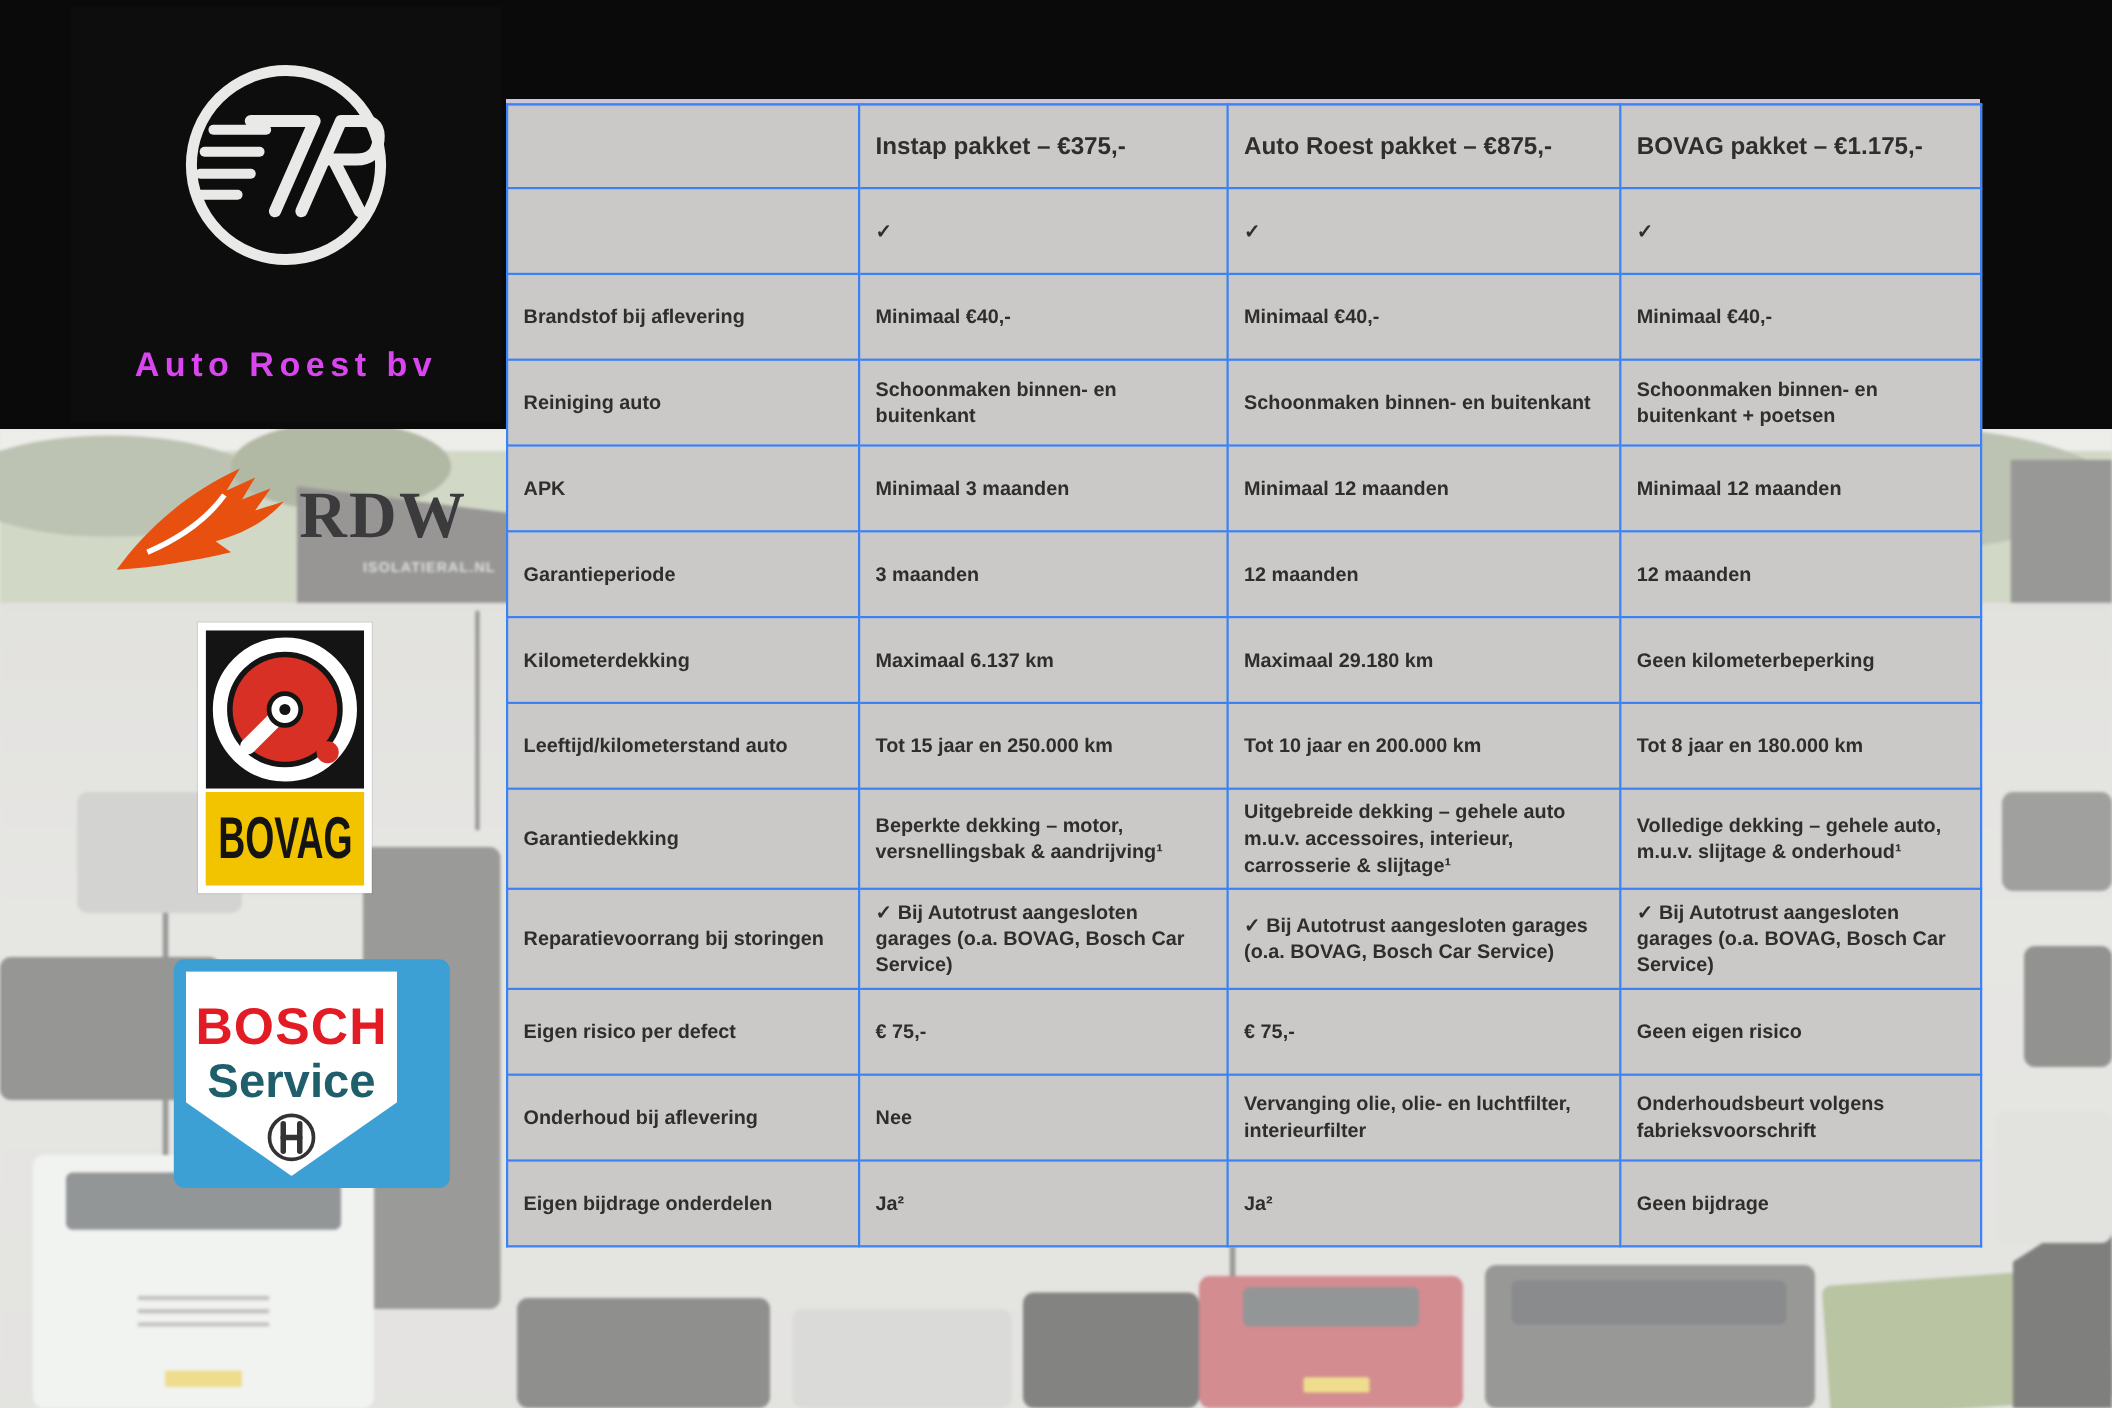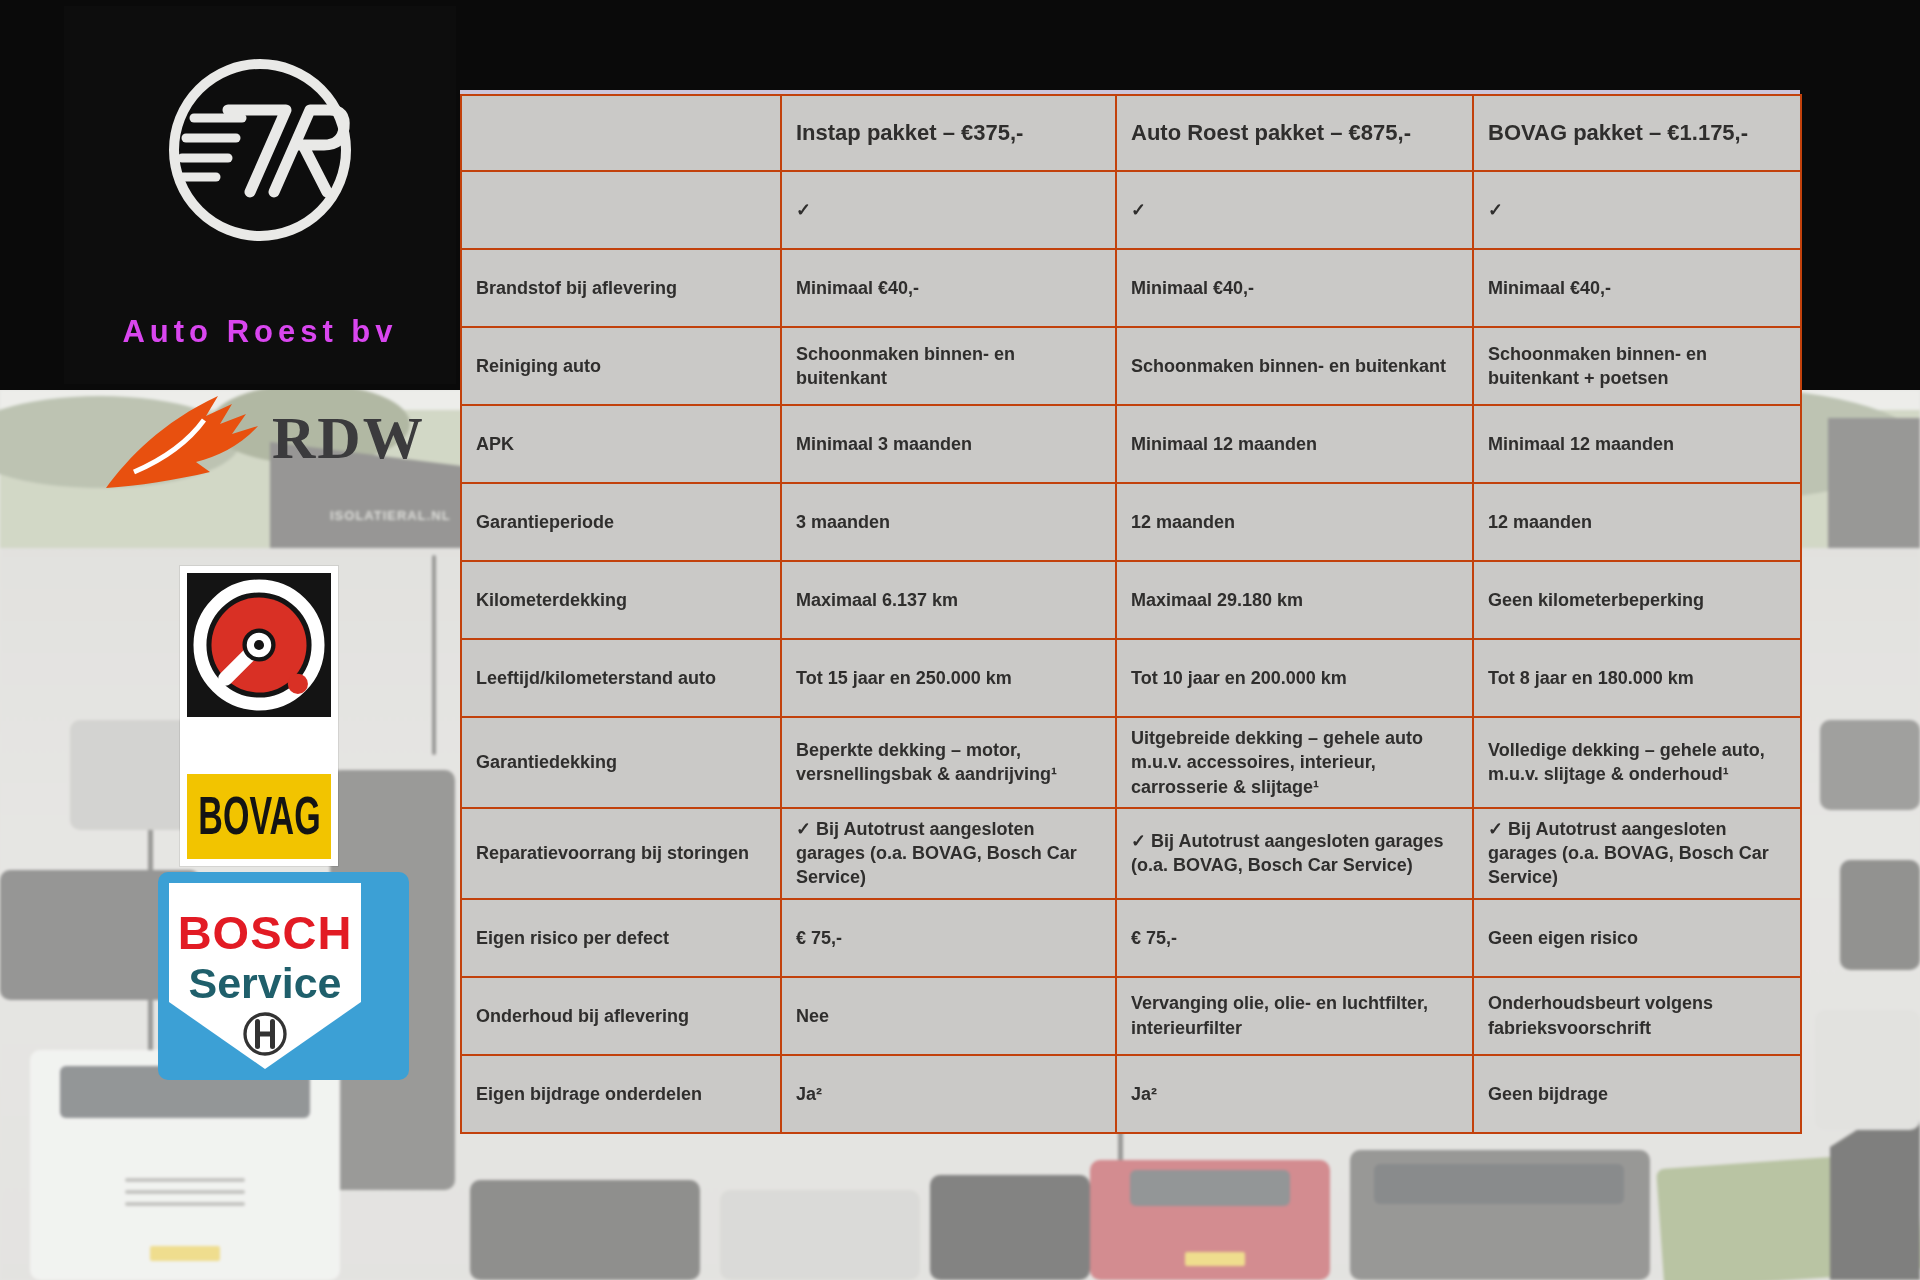--- a/index.html
+++ b/index.html
@@ -32,48 +32,48 @@
   .wash{position:absolute;inset:0;background:rgba(248,248,246,0.45);}
 
   
   .topband{position:absolute;left:0;top:0;width:1920px;height:390px;background:#0a0a0a;}
   .dealer-logo{position:absolute;left:64px;top:6px;width:392px;height:378px;background:#0d0d0d;}
   .dealer-mono{position:absolute;left:86px;top:34px;width:220px;height:220px;}
   .dealer-name{position:absolute;left:0;bottom:34px;width:100%;text-align:center;color:#d946ef;
                font-size:31px;font-weight:bold;letter-spacing:5px;}
 
   
-  .rdw{position:absolute;left:100px;top:376px;width:320px;height:120px;}
+  .rdw{position:absolute;left:100px;top:406px;width:320px;height:120px;}
   .rdw-wing{position:absolute;left:0;top:0;width:175px;height:120px;}
   .rdw-text{position:absolute;left:172px;top:28px;font-family:"Liberation Serif",serif;
             font-weight:bold;font-size:60px;color:#3b3b3d;letter-spacing:2px;}
 
   
-  .bovag{position:absolute;left:180px;top:566px;width:158px;height:300px;background:#fff;
+  .bovag{position:absolute;left:180px;top:566px;width:158px;height:246px;background:#fff;
          box-shadow:0 0 0 1px rgba(0,0,0,.08);}
   .bovag-emblem{position:absolute;left:7px;top:7px;width:144px;height:144px;}
   .bovag-band{position:absolute;left:7px;bottom:7px;width:144px;height:85px;background:#f2c400;
               display:flex;align-items:center;justify-content:center;}
   .bovag-word{font-weight:bold;font-size:37px;color:#141414;letter-spacing:0px;
               transform:scale(0.92,1.45);transform-origin:center;}
 
   
   .bosch{position:absolute;left:158px;top:872px;width:251px;height:208px;background:#3ca0d5;border-radius:10px;}
   .bosch-shield{position:absolute;left:11px;top:11px;width:192px;height:186px;background:#fff;
                 clip-path:polygon(0 0,100% 0,100% 64%,50% 100%,0 64%);}
   .bosch-word{position:absolute;left:0;top:22px;width:100%;text-align:center;color:#e21b24;
               font-size:47px;font-weight:bold;letter-spacing:1px;}
   .bosch-service{position:absolute;left:0;top:76px;width:100%;text-align:center;color:#1f5f6b;
                  font-size:43px;font-weight:bold;}
   .bosch-armature{position:absolute;left:71px;top:126px;width:50px;height:50px;}
 
   
   .pkg-wrap{position:absolute;left:460px;top:90px;width:1340px;border-top:4px solid #cdc5da;}
   table.pkg{width:100%;border-collapse:collapse;background:#cac9c7;table-layout:fixed;}
-  table.pkg th,table.pkg td{border:2px solid #c2410c;text-align:left;vertical-align:middle;
+  table.pkg th,table.pkg td{border:2px solid #3b82f6;text-align:left;vertical-align:middle;
       padding:8px 14px;color:#2f2e2d;font-weight:bold;overflow:hidden;}
   table.pkg th{font-size:22px;height:58px;}
   table.pkg td{font-size:18px;line-height:1.35;}
   table.pkg tbody tr{height:78px;}
   col.c0{width:320px;} col.c1{width:335px;} col.c2{width:357px;} col.c3{width:328px;}
 </style>
 </head>
 <body>
 
 <div class="stage">

